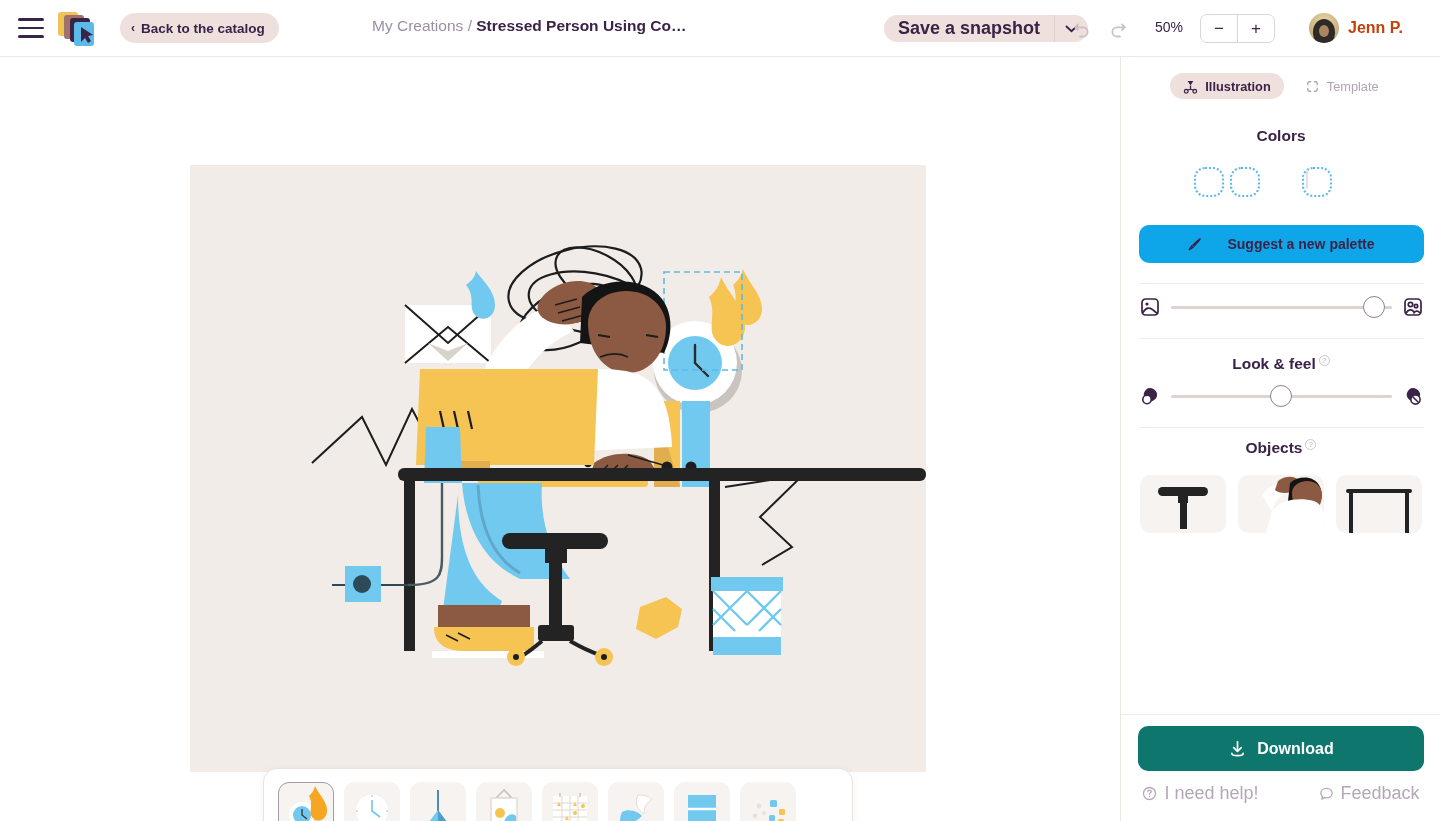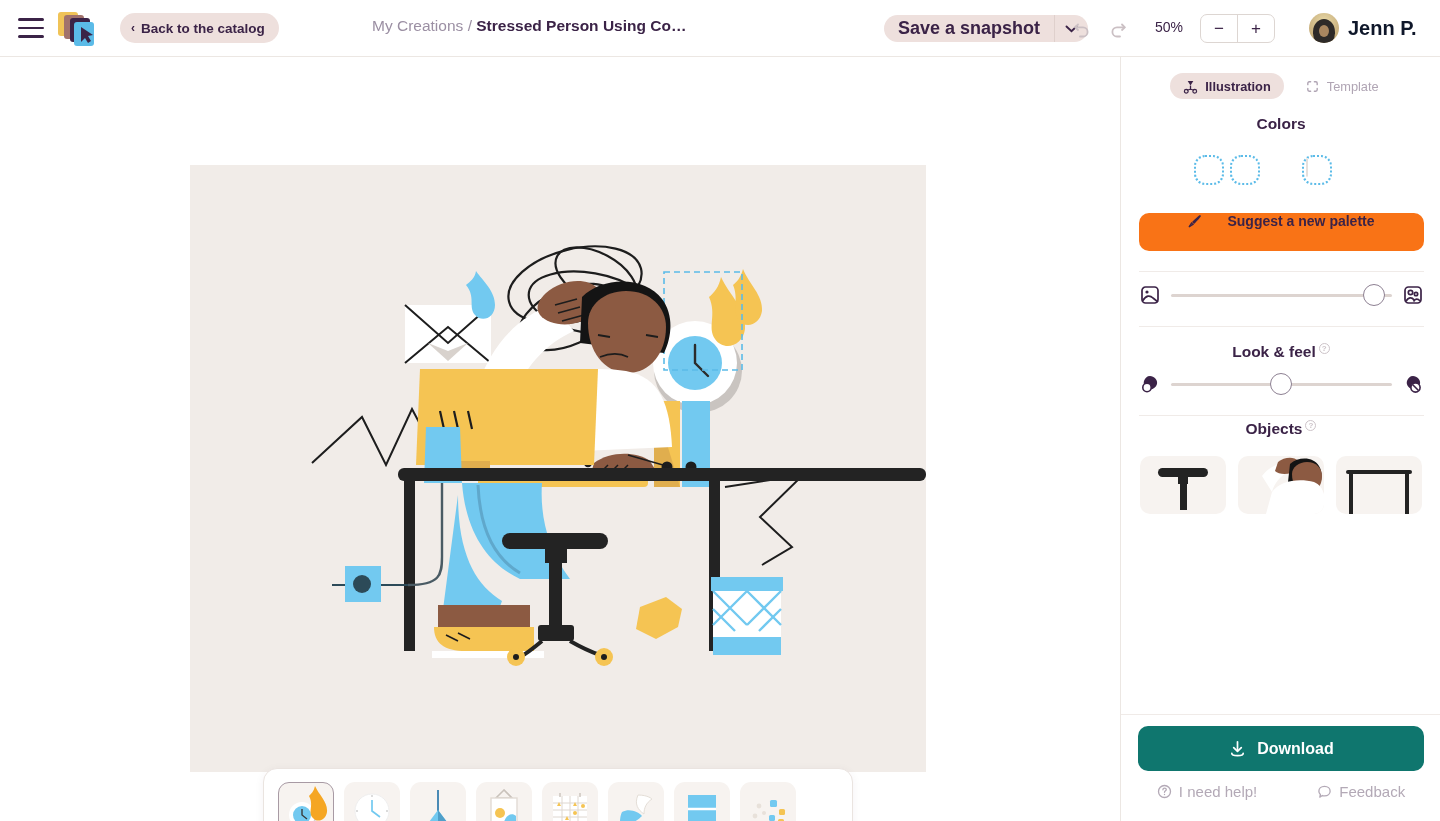--- a/index.html
+++ b/index.html
@@ -100,21 +100,21 @@
   .avatar::before {
     content:''; position: absolute; left: 4px; top: 6px;
     width: 22px; height: 26px; border-radius: 50% 50% 45% 45%;
     background: #2e2a28;
   }
   .avatar::after {
     content:''; position: absolute; left: 10px; top: 12px;
     width: 10px; height: 12px; border-radius: 50%;
     background: #a9865f;
   }
-  .user-name { font-size: 20px; font-weight: bold; color: #0f172a; }
+  .user-name { font-size: 16px; font-weight: bold; color: #c2410c; }
 
   
   .canvas-area {
     position: absolute; top: 57px; left: 0; width: 1120px; height: 764px;
     background: #ffffff; overflow: hidden;
   }
   .artboard {
     position: absolute; left: 190px; top: 108px;
     width: 736px; height: 607px; background: #f1ece8;
   }
@@ -152,41 +152,41 @@
   .tab {
     height: 26px; padding: 0 13px; border: none; border-radius: 14px;
     background: transparent; cursor: pointer;
     display: flex; align-items: center; gap: 7px;
     font-size: 12.8px; color: #b0a5b4; font-family: "Liberation Sans", sans-serif;
   }
   .tab.active { background: #eee0dd; color: #3b2347; font-weight: bold; }
 
   .sec-title {
     text-align: center; font-size: 15.5px; font-weight: bold; color: #3b2347;
-    margin-top: 16px; position: relative;
+    margin-top: 28px; position: relative;
   }
   .sec-title .q {
     display: inline-block; width: 11px; height: 11px; border-radius: 50%;
     border: 1.2px solid #cdc4c9; color: #cdc4c9;
     font-size: 8px; line-height: 9px; text-align: center; font-weight: bold;
     vertical-align: super; margin-left: 3px;
   }
 
   .swatches { display: flex; justify-content: center; gap: 6px; margin-top: 22px; }
   .sw-wrap { width: 30px; height: 30px; padding: 2px; border-radius: 11px; }
   .sw-wrap.active { border: 2px dotted #5bbbe8; }
   .sw {
     width: 100%; height: 100%; border-radius: 8px; cursor: pointer;
   }
   .sw.outlined { border: 1px solid #e6e0dc; }
 
   .pill-btn {
     margin: 0 auto; width: 285px; height: 38px;
-    background: #f97316; border: none; border-radius: 10px;
-    display: flex; justify-content: center; gap: 24px;
+    background: #0ea5e9; border: none; border-radius: 10px;
+    display: flex; align-items: center; justify-content: center; gap: 24px;
     font-size: 14px; font-weight: bold; color: #3b2347; cursor: pointer;
     font-family: "Liberation Sans", sans-serif;
   }
 
   .divider { width: 285px; height: 1px; background: #f0ebe8; margin: 20px auto 0; }
 
   .slider-row {
     display: flex; align-items: center; gap: 10px;
     width: 285px; margin: 12px auto 0;
   }
@@ -222,21 +222,21 @@
     color: #ffffff; font-size: 16px; font-weight: bold; cursor: pointer;
     display: flex; align-items: center; justify-content: center; gap: 10px;
     font-family: "Liberation Sans", sans-serif;
   }
   .foot-links {
     position: absolute; top: 68px; left: 0; width: 320px;
     display: flex; justify-content: center; gap: 60px;
   }
   .foot-link {
     display: flex; align-items: center; gap: 7px;
-    font-size: 15px; color: #b3a9b6; cursor: pointer;
+    font-size: 18px; color: #b3a9b6; cursor: pointer;
   }
   .foot-link .ic {
     width: 15px; height: 15px; display: flex; align-items: center; justify-content: center;
   }
   svg { display: block; }
 </style>
 </head>
 <body>
 
 <div id="app">
@@ -622,21 +622,21 @@
           <svg width="22" height="22" viewBox="0 0 22 22">
             <path d="M11 3 C15 3 19 7 18 11 C17 15 13 17 10 16 C6 15 4 11 5 8 C6 5 8 3 11 3 Z" fill="#3B2347"></path>
             <circle cx="13.5" cy="14.5" r="4.6" fill="#fff" stroke="#3B2347" stroke-width="1.6"></circle>
             <path d="M10.5 11.5 L16.5 17.5" stroke="#3B2347" stroke-width="1.6"></path>
           </svg>
         </span>
       </div>
 
       <div class="divider"></div>
 
-      <div class="sec-title" style="margin-top:4px">
+      <div class="sec-title" style="margin-top:11px">
         <span>Objects</span><span class="q">?</span>
       </div>
 
       <div class="var-grid">
         <div class="var-card">
           <svg width="86" height="58" viewBox="0 0 86 58">
             <rect x="18" y="12" width="50" height="9" rx="4.5" fill="#232323"></rect>
             <rect x="38" y="21" width="10" height="7" fill="#232323"></rect>
             <rect x="40" y="28" width="7" height="26" fill="#232323"></rect>
           </svg>

